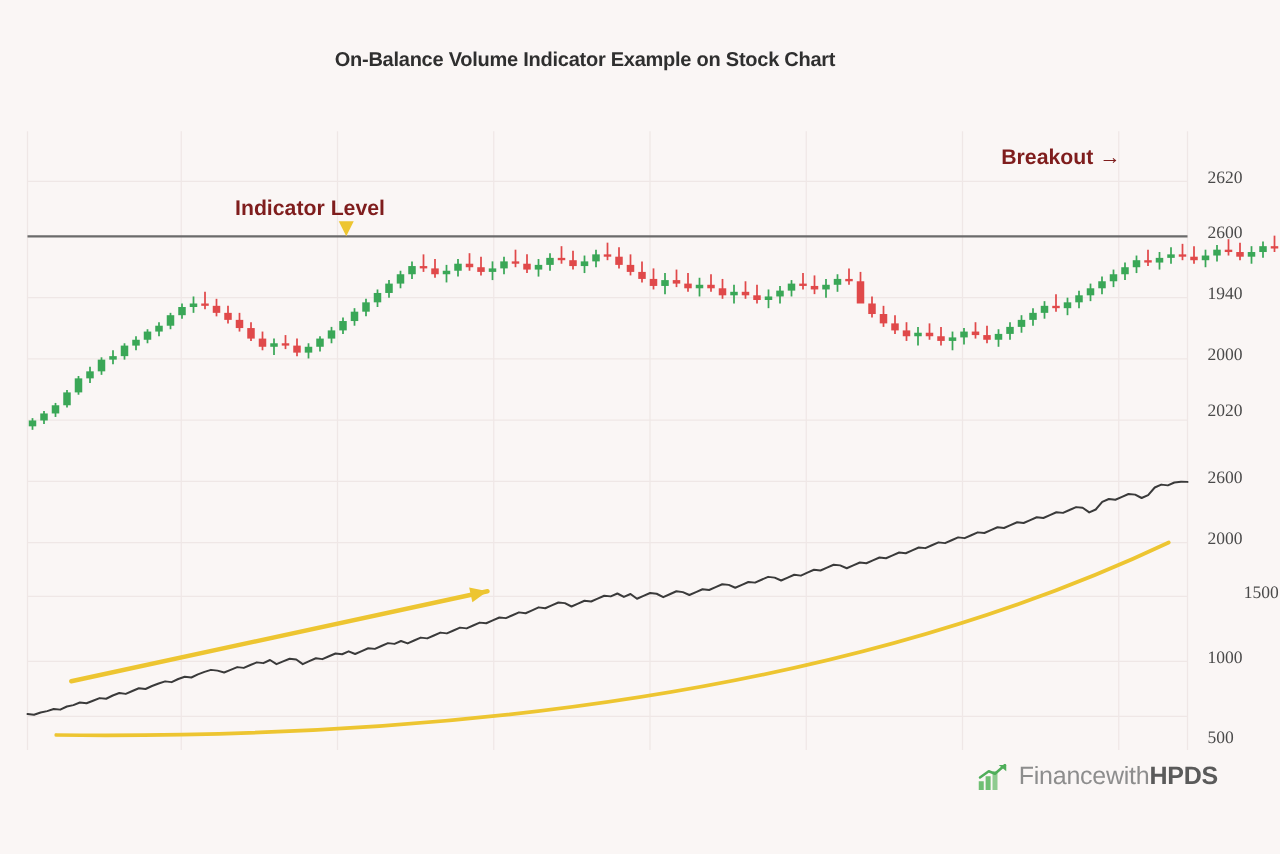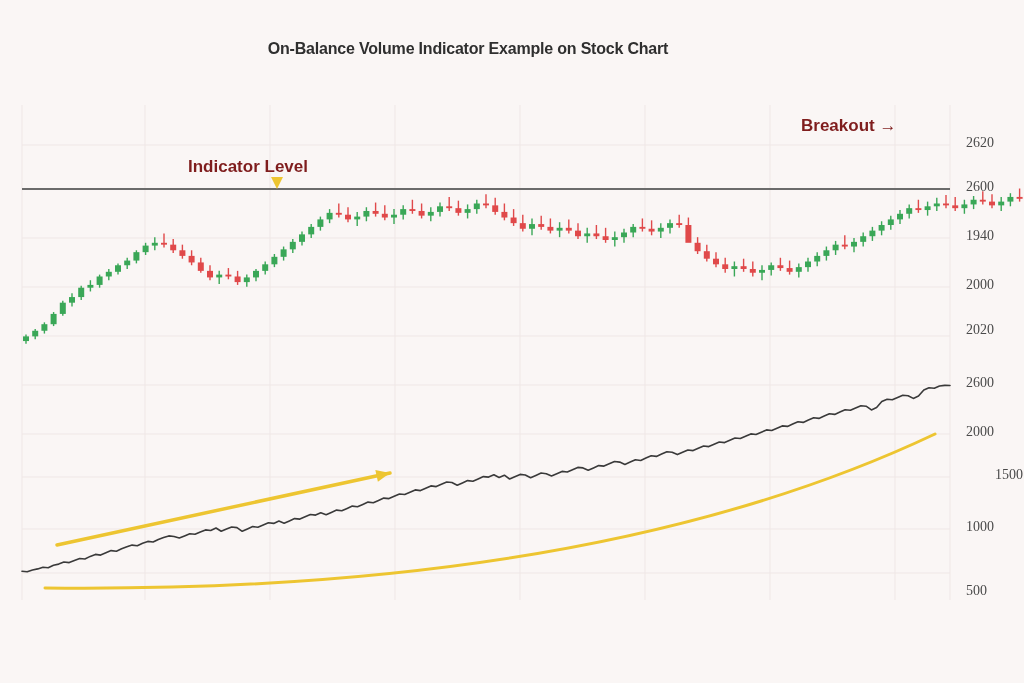--- a/index.html
+++ b/index.html
@@ -393,14 +393,24 @@
       <div class="axis-label" style="left: 966px; top: 322px;">2020</div>
     </div>
   <div id="axis-labels-obv">
       <div class="axis-label" style="left: 966px; top: 375px;">2600</div>
       <div class="axis-label" style="left: 966px; top: 424px;">2000</div>
       <div class="axis-label" style="left: 995px; top: 467px;">1500</div>
       <div class="axis-label" style="left: 966px; top: 519px;">1000</div>
       <div class="axis-label" style="left: 966px; top: 563px; margin-top: 20px;">500</div>
     </div>
 
+  <div id="watermark">
+    <svg width="24" height="22" viewBox="0 0 24 22">
+      <rect x="1" y="14" width="4" height="7" fill="#6fbf73"></rect>
+      <rect x="6.5" y="10" width="4" height="11" fill="#6fbf73"></rect>
+      <rect x="12" y="6" width="4" height="15" fill="#8ecb90"></rect>
+      <path d="M2 11 L9 6 L14 8 L22 1" stroke="#4fae5a" stroke-width="2" fill="none" stroke-linecap="round" stroke-linejoin="round"></path>
+      <path d="M17 1 L23 1 L23 6 Z" fill="#4fae5a"></path>
+    </svg>
+    <div id="wm-text"><span id="wm-light">Financewith</span><b id="wm-bold">HPDS</b></div>
+  </div>
 
 </div>
 
 </body></html>

